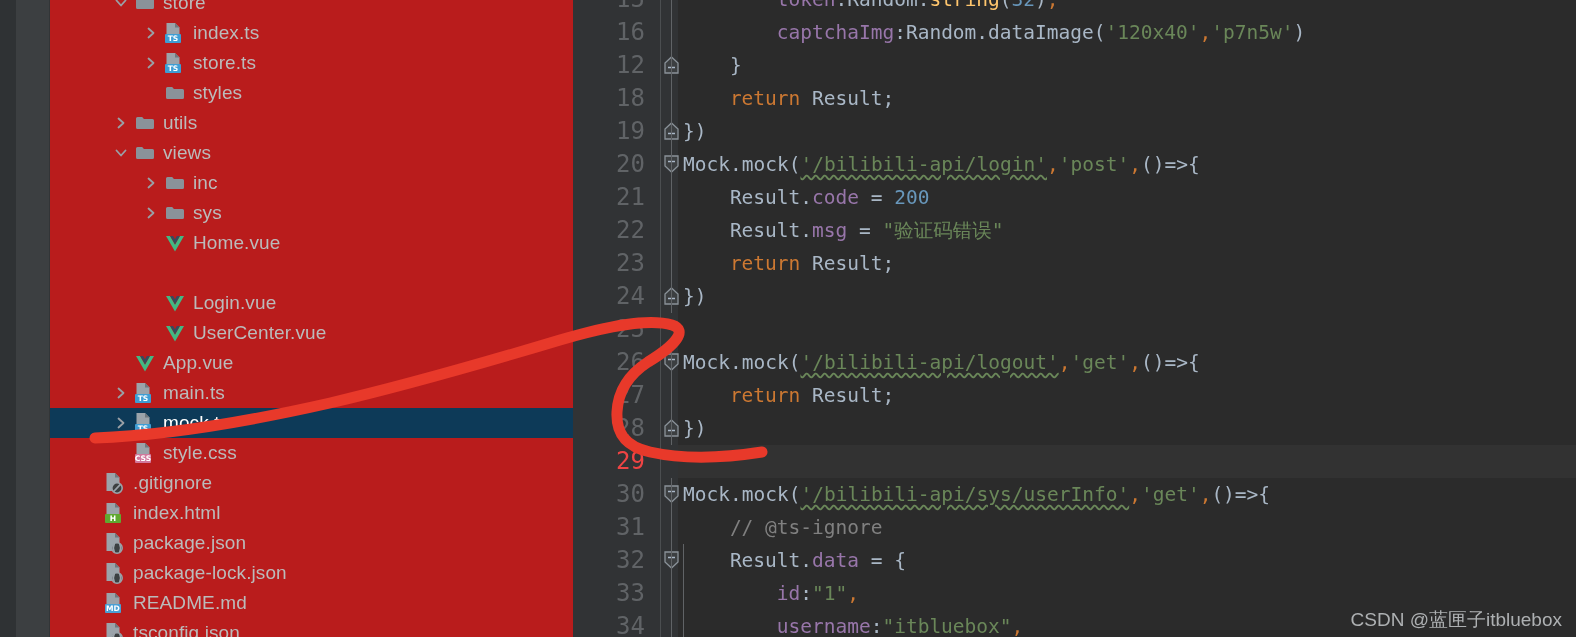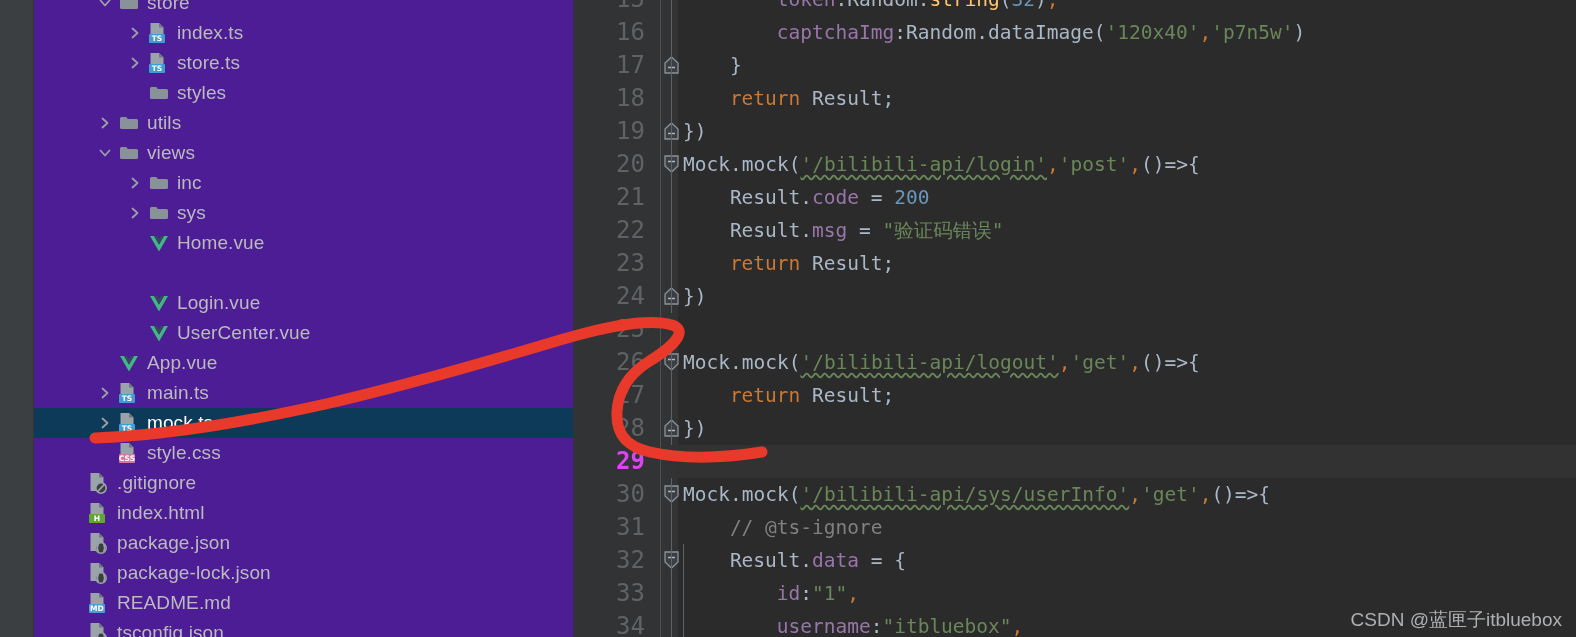--- a/index.html
+++ b/index.html
@@ -9,23 +9,23 @@
   }
   #app {
     position: relative;
     width: 1576px; height: 637px;
     overflow: hidden;
     background: #2f3234;
   }
 
   
   #sidebar {
-    position: absolute; left: 0; top: 0;
+    position: absolute; left: 16px; top: 0;
     width: 573px; height: 637px;
-    background: #4c1d95;
+    background: #b91c1c;
     overflow: hidden;
   }
   #sidebar-rail {
     position: absolute; left: 0; top: 0;
     width: 33px; height: 637px;
     background: #3c3f41;
     border-right: 1px solid #323537;
   }
   #tree {
     position: absolute; left: 34px; top: 0;
@@ -83,21 +83,21 @@
     width: 1px; height: 637px;
     background: #4b4e50;
   }
   .code-line {
     position: absolute;
     left: 0; right: 0;
     height: 33px;
     line-height: 33px;
     white-space: pre;
   }
-  .code-line.current .lnum { color: #d946ef; font-weight: bold; }
+  .code-line.current .lnum { color: #ef4444; }
   .code-line.current .ltext-bg {
     position: absolute; left: 105px; right: 0; top: 0; height: 33px;
     background: #323232;
   }
   .lnum {
     position: absolute; left: 0; top: 0;
     width: 72px;
     text-align: right;
     color: #606366;
     font-size: 24px;
@@ -454,21 +454,21 @@
         </div>
       </div>
   </div>
 
   <div id="editor">
     <div id="gutter"></div>
     <div id="gutter-sep"></div>
     <div id="code-lines">
         <div class="code-line" style="top: -17px;"><span class="lnum">15</span><span class="ltext" style="left: 203.76px;"><span class="t-prop">token</span><span class="t-punct">:</span><span class="t-def">Random</span><span class="t-punct">.</span><span class="t-fn">string</span><span class="t-paren">(</span><span class="t-num">32</span><span class="t-paren">)</span><span class="t-comma">,</span></span></div>
         <div class="code-line" style="top: 16px;"><span class="lnum">16</span><span class="ltext" style="left: 203.76px;"><span class="t-prop">captchaImg</span><span class="t-punct">:</span><span class="t-def">Random</span><span class="t-punct">.</span><span class="t-def">dataImage</span><span class="t-paren">(</span><span class="t-str">'120x40'</span><span class="t-comma">,</span><span class="t-str">'p7n5w'</span><span class="t-paren">)</span></span></div>
-        <div class="code-line" style="top: 49px;"><span class="lnum">17</span><span class="ltext" style="left: 156.88px;"><span class="t-def">}</span></span></div>
+        <div class="code-line" style="top: 49px;"><span class="lnum">12</span><span class="ltext" style="left: 156.88px;"><span class="t-def">}</span></span></div>
         <div class="code-line" style="top: 82px;"><span class="lnum">18</span><span class="ltext" style="left: 156.88px;"><span class="t-kw">return</span><span class="t-def"> Result;</span></span></div>
         <div class="code-line" style="top: 115px;"><span class="lnum">19</span><span class="ltext" style="left: 110px;"><span class="t-def">})</span></span></div>
         <div class="code-line" style="top: 148px;"><span class="lnum">20</span><span class="ltext" style="left: 110px;"><span class="t-def">Mock</span><span class="t-punct">.</span><span class="t-def">mock</span><span class="t-paren">(</span><span class="t-str squiggle">'/bilibili-api/login'</span><span class="t-comma">,</span><span class="t-str">'post'</span><span class="t-comma">,</span><span class="t-def">()=&gt;{</span></span></div>
         <div class="code-line" style="top: 181px;"><span class="lnum">21</span><span class="ltext" style="left: 156.88px;"><span class="t-def">Result</span><span class="t-punct">.</span><span class="t-prop">code</span><span class="t-def"> = </span><span class="t-num">200</span></span></div>
         <div class="code-line" style="top: 214px;"><span class="lnum">22</span><span class="ltext" style="left: 156.88px;"><span class="t-def">Result</span><span class="t-punct">.</span><span class="t-prop">msg</span><span class="t-def"> = </span><span class="t-str">"验证码错误"</span></span></div>
         <div class="code-line" style="top: 247px;"><span class="lnum">23</span><span class="ltext" style="left: 156.88px;"><span class="t-kw">return</span><span class="t-def"> Result;</span></span></div>
         <div class="code-line" style="top: 280px;"><span class="lnum">24</span><span class="ltext" style="left: 110px;"><span class="t-def">})</span></span></div>
         <div class="code-line" style="top: 313px;"><span class="lnum">25</span><span class="ltext" style="left: 110px;"></span></div>
         <div class="code-line" style="top: 346px;"><span class="lnum">26</span><span class="ltext" style="left: 110px;"><span class="t-def">Mock</span><span class="t-punct">.</span><span class="t-def">mock</span><span class="t-paren">(</span><span class="t-str squiggle">'/bilibili-api/logout'</span><span class="t-comma">,</span><span class="t-str">'get'</span><span class="t-comma">,</span><span class="t-def">()=&gt;{</span></span></div>
         <div class="code-line" style="top: 379px;"><span class="lnum">27</span><span class="ltext" style="left: 156.88px;"><span class="t-kw">return</span><span class="t-def"> Result;</span></span></div>

